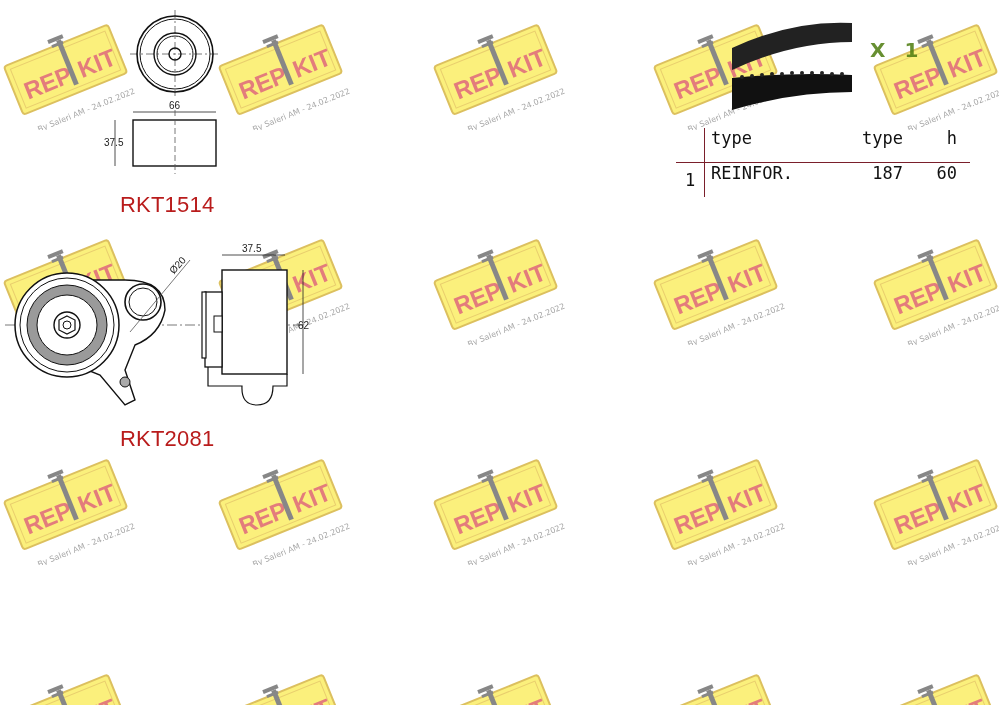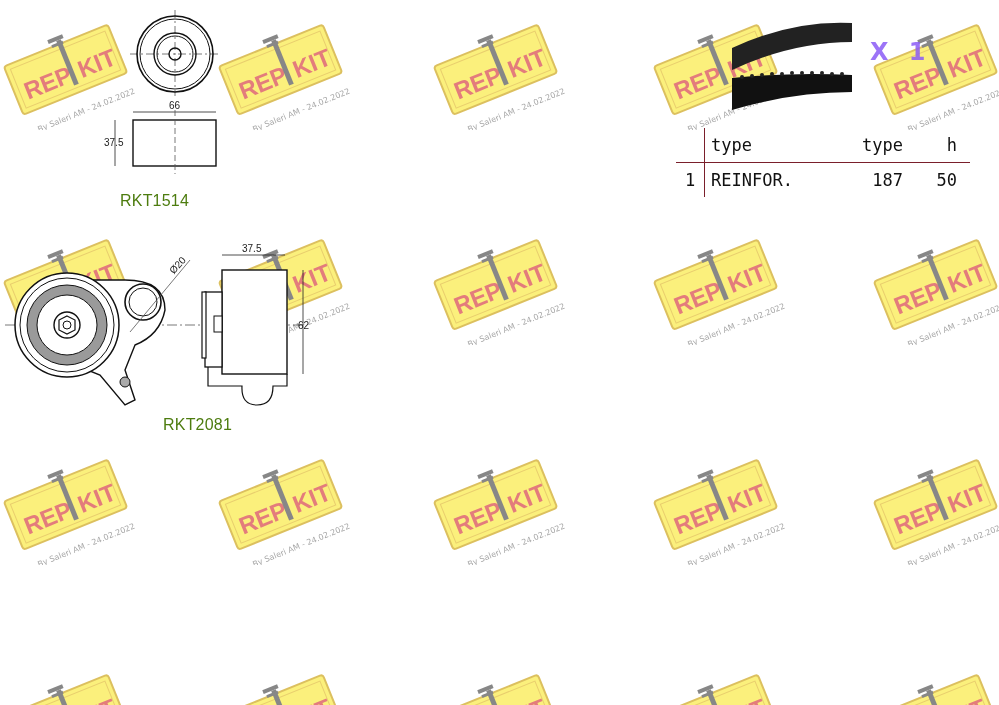--- a/index.html
+++ b/index.html
@@ -1,28 +1,28 @@
 <!DOCTYPE html>
 <html><head>
 <meta charset="utf-8">
 <style>
   html, body { margin: 0; padding: 0; background: #ffffff; }
   body { width: 999px; height: 705px; position: relative; overflow: hidden; font-family: "Liberation Sans", sans-serif; }
   .abs { position: absolute; }
-  .part-label { position: absolute; font-family: "Liberation Sans", sans-serif; font-size: 16px; color: #4d7c0f; letter-spacing: 0.2px; }
+  .part-label { position: absolute; font-family: "Liberation Sans", sans-serif; font-size: 22px; color: #b91c1c; letter-spacing: 0.2px; }
   .dim { font-family: "Liberation Sans", sans-serif; font-size: 10px; fill: #222; }
   .wm { position: absolute; width: 140px; height: 110px; pointer-events: none; opacity: 0.88; }
   .belt-table { position: absolute; left: 676px; top: 128px; width: 294px; font-family: "DejaVu Sans Mono", monospace; font-size: 17px; color: #111; }
-  .belt-table .row { display: flex; align-items: center; height: 34px; position: relative; }
+  .belt-table .row { display: flex; height: 34px; position: relative; }
   .belt-table .hdr { border-bottom: 1.5px solid #7a1f2b; }
   .belt-table .c-idx { width: 28px; text-align: center; border-right: 1.5px solid #7a1f2b; height: 100%; display: flex; align-items: center; justify-content: center; }
   .belt-table .c-type { width: 118px; padding-left: 6px; }
   .belt-table .c-teeth { width: 74px; text-align: right; }
   .belt-table .c-h { width: 54px; text-align: right; }
-  .qty { position: absolute; left: 870px; top: 38px; font-family: "DejaVu Sans", sans-serif; font-size: 24px; color: #8b5cf6; font-weight: bold; opacity: 0.85; letter-spacing: 6px; text-align: center; }
+  .qty { position: absolute; left: 870px; top: 38px; font-family: "DejaVu Sans", sans-serif; font-size: 20px; color: #4d7c0f; font-weight: bold; opacity: 0.85; letter-spacing: 6px; text-align: center; }
 </style>
 </head>
 <body>
 
 <div id="wm-layer">
     <svg class="wm" viewBox="0 0 140 110" xmlns="http://www.w3.org/2000/svg" style="left: 0px; top: 20px;">
     <g transform="rotate(-22 70 50)">
       <rect x="10" y="22" width="112" height="52" rx="3" fill="#fbee6b" stroke="#d8b84a" stroke-width="2"></rect>
       <rect x="15" y="27" width="102" height="42" fill="none" stroke="#e6c85a" stroke-width="1"></rect>
       <text x="20" y="62" font-family="Liberation Sans, sans-serif" font-size="24" fill="#e06a6a" font-weight="bold" class="wm-l">REP</text>
@@ -305,21 +305,21 @@
   <line x1="217" y1="15" x2="280" y2="15" stroke="#222" stroke-width="0.8"></line>
   <text class="dim" x="237" y="12">37.5</text>
   <rect x="217" y="30" width="65" height="104" fill="#fff" stroke="#111" stroke-width="1.4"></rect>
   <rect x="200" y="52" width="17" height="75" fill="#fff" stroke="#111" stroke-width="1.3"></rect>
   <rect x="197" y="52" width="4" height="66" fill="#fff" stroke="#111" stroke-width="1.2"></rect>
   <rect x="209" y="76" width="8" height="16" fill="#fff" stroke="#111" stroke-width="1"></rect>
   <path d="M203 127 L203 146 L237 146 Q236 165 252 165 Q268 165 268 146 L282 146 L282 134" fill="none" stroke="#111" stroke-width="1.2"></path>
   <line x1="298" y1="30" x2="298" y2="134" stroke="#222" stroke-width="0.8"></line>
   <text class="dim" x="293" y="89">62</text>
 </svg>
-<div class="part-label" style="left:120px;top:416px;margin-left:43px;">RKT2081</div>
+<div class="part-label" style="left:120px;top:426px;">RKT2081</div>
 
 <svg class="abs" style="left:732px;top:20px;" width="122" height="90" viewBox="0 0 122 90">
   <path d="M0 28 Q60 0 120 3 L120 22 Q60 22 0 50 Z" fill="#222"></path>
   <path d="M0 58 Q60 52 120 55 L120 72 Q60 72 0 90 Z" fill="#111"></path>
   <g fill="#222">
     <circle cx="10" cy="57" r="2"></circle>
       <circle cx="20" cy="56" r="2"></circle>
       <circle cx="30" cy="55" r="2"></circle>
       <circle cx="40" cy="54" r="2"></circle>
     <circle cx="50" cy="54" r="2"></circle>
@@ -337,15 +337,15 @@
   <div class="row hdr">
     <div class="c-idx"></div>
     <div class="c-type">type</div>
     <div class="c-teeth">type</div>
     <div class="c-h">h</div>
   </div>
   <div class="row">
     <div class="c-idx">1</div>
     <div class="c-type">REINFOR.</div>
     <div class="c-teeth">187</div>
-    <div class="c-h">50</div>
+    <div class="c-h">60</div>
   </div>
 </div>
 
 </body></html>

